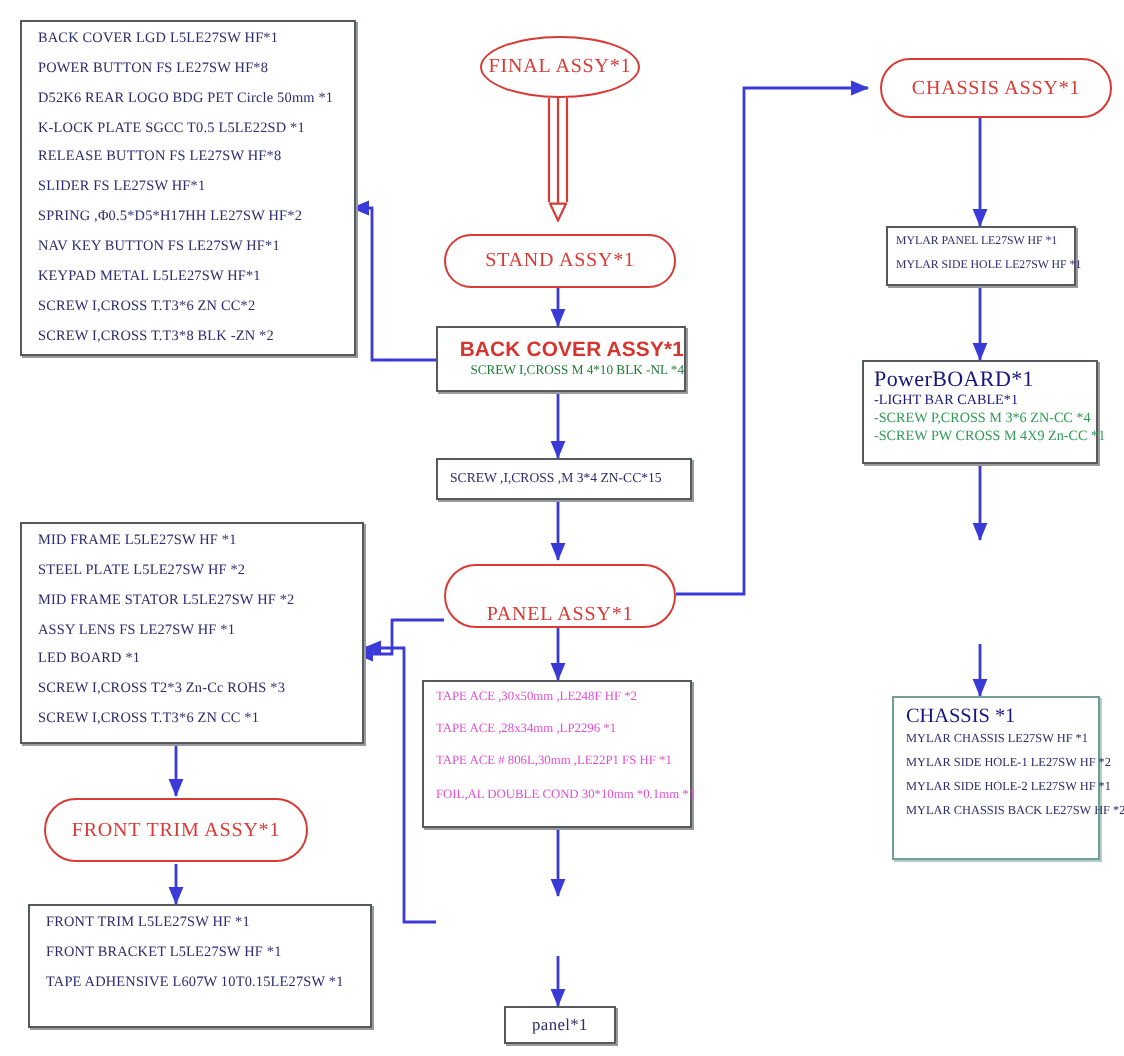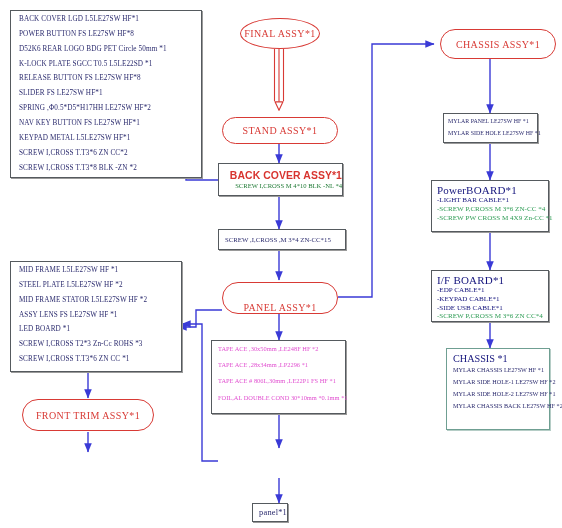--- a/index.html
+++ b/index.html
@@ -120,21 +120,21 @@
 
     <line x1="490" y1="59" x2="490" y2="113" stroke="#3a3ad6" stroke-width="1.4" marker-end="url(#ar)"></line>
 
     <line x1="490" y1="143" x2="490" y2="180" stroke="#3a3ad6" stroke-width="1.4" marker-end="url(#ar)"></line>
 
     <line x1="490" y1="232" x2="490" y2="270" stroke="#3a3ad6" stroke-width="1.4" marker-end="url(#ar)"></line>
 
     <line x1="490" y1="322" x2="490" y2="348" stroke="#3a3ad6" stroke-width="1.4" marker-end="url(#ar)"></line>
   </svg>
 
-  <div class="box parts loose" style="left:10px;top:10px;width:192px;height:168px;">
+  <div class="box parts loose" style="left:10px;top:10px;width:168px;height:168px;">
     <div class="ln">BACK COVER LGD L5LE27SW  HF*1</div>
     <div class="ln">POWER BUTTON FS LE27SW  HF*8</div>
     <div class="ln">D52K6 REAR LOGO BDG PET Circle 50mm *1</div>
     <div class="ln">K-LOCK PLATE SGCC T0.5 L5LE22SD *1</div>
     <div class="ln">RELEASE BUTTON FS LE27SW  HF*8</div>
     <div class="ln">SLIDER FS LE27SW  HF*1</div>
     <div class="ln">SPRING ,Φ0.5*D5*H17HH LE27SW  HF*2</div>
     <div class="ln">NAV KEY BUTTON FS LE27SW  HF*1</div>
     <div class="ln">KEYPAD METAL L5LE27SW  HF*1</div>
     <div class="ln">SCREW  I,CROSS T.T3*6 ZN CC*2</div>
@@ -148,20 +148,25 @@
     <div class="ln">ASSY LENS FS LE27SW  HF *1</div>
     <div class="ln">LED BOARD *1</div>
     <div class="ln">SCREW  I,CROSS T2*3 Zn-Cc ROHS *3</div>
     <div class="ln">SCREW  I,CROSS T.T3*6 ZN CC *1</div>
   </div>
 
   <div class="pill" style="left:22px;top:399px;width:132px;height:32px;">
     <span>FRONT TRIM ASSY*1</span>
   </div>
 
+  <div class="box parts loose" style="left:14px;top:452px;width:172px;height:62px;">
+    <div class="ln">FRONT TRIM L5LE27SW  HF *1</div>
+    <div class="ln">FRONT BRACKET L5LE27SW  HF *1</div>
+    <div class="ln">TAPE ADHENSIVE L607W 10T0.15LE27SW  *1</div>
+  </div>
 
   <div class="pill ellipse" style="left:240px;top:18px;width:80px;height:31px;">
     <span>FINAL ASSY*1</span>
   </div>
 
   <div class="pill" style="left:222px;top:117px;width:116px;height:27px;">
     <span>STAND ASSY*1</span>
   </div>
 
   <div class="hdrbox" style="left:218px;top:163px;width:125px;height:33px;align-items:flex-end;">
@@ -178,47 +183,40 @@
   </div>
 
   <div class="tapebox" style="left:211px;top:340px;width:135px;height:74px;">
     <div class="ln">TAPE ACE ,30x50mm ,LE248F HF *2</div>
     <div class="ln">TAPE ACE ,28x34mm ,LP2296 *1</div>
     <div class="ln">TAPE ACE # 806L,30mm ,LE22P1 FS HF *1</div>
     <div class="ln">FOIL,AL DOUBLE COND 30*10mm *0.1mm *1</div>
   </div>
 
 
-  <div class="plainbox" style="left:252px;top:503px;width:36px;height:19px;justify-content:flex-end;">
+  <div class="plainbox" style="left:252px;top:503px;width:56px;height:19px;">
     <div class="ln">panel*1</div>
   </div>
 
   <div class="pill" style="left:440px;top:29px;width:116px;height:30px;">
     <span>CHASSIS ASSY*1</span>
   </div>
 
   <div class="mylarbox" style="left:443px;top:113px;width:95px;height:30px;">
     <div class="ln">MYLAR PANEL LE27SW  HF *1</div>
     <div class="ln">MYLAR SIDE HOLE LE27SW  HF *1</div>
   </div>
 
   <div class="brdbox" style="left:431px;top:180px;width:118px;height:52px;">
     <div class="title">PowerBOARD*1</div>
     <div class="blue">-LIGHT BAR CABLE*1</div>
     <div class="green">-SCREW  P,CROSS M 3*6 ZN-CC *4</div>
     <div class="green">-SCREW  PW CROSS M 4X9 Zn-CC *1</div>
   </div>
 
-  <div class="brdbox" style="left:431px;top:270px;width:118px;height:52px;">
-    <div class="title">I/F BOARD*1</div>
-    <div class="blue">-EDP  CABLE*1</div>
-    <div class="blue">-KEYPAD CABLE*1</div>
-    <div class="blue">-SIDE USB CABLE*1</div>
-    <div class="green">-SCREW  P,CROSS M 3*6 ZN CC*4</div>
-  </div>
 
   <div class="chassisbox" style="left:446px;top:348px;width:104px;height:82px;">
     <div class="title">CHASSIS *1</div>
     <div class="ln">MYLAR CHASSIS LE27SW  HF *1</div>
     <div class="ln">MYLAR SIDE HOLE-1 LE27SW  HF *2</div>
     <div class="ln">MYLAR SIDE HOLE-2 LE27SW  HF *1</div>
     <div class="ln">MYLAR CHASSIS BACK LE27SW  HF *2</div>
   </div>
 
 </div>

